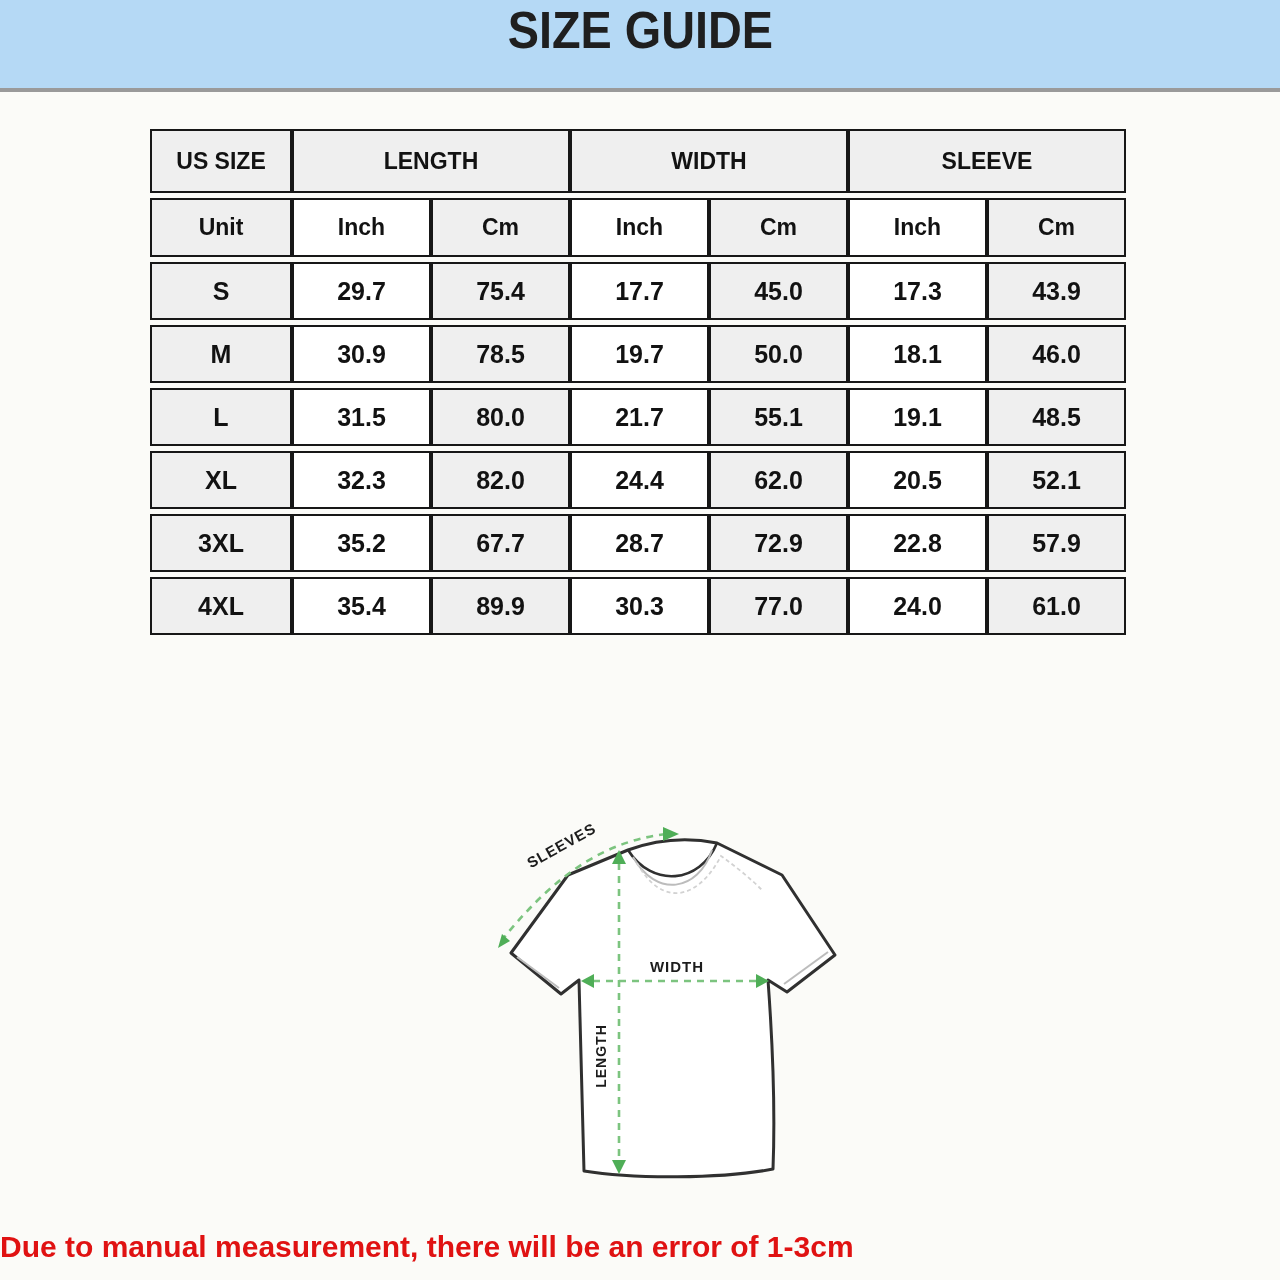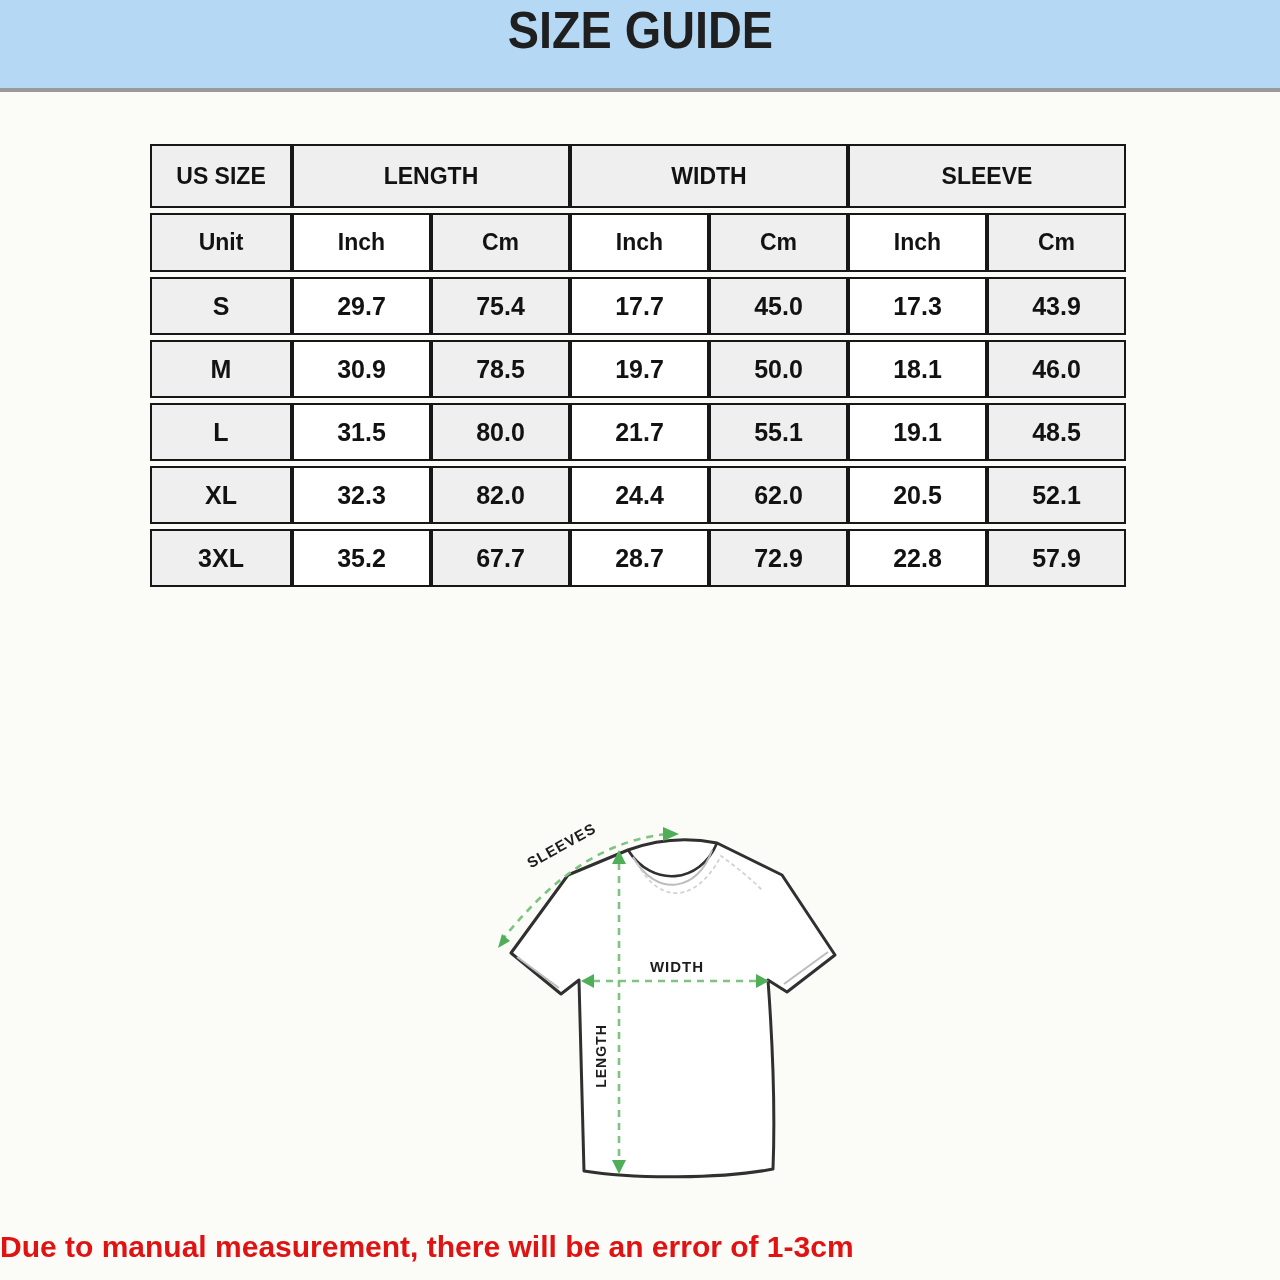--- a/index.html
+++ b/index.html
@@ -6,21 +6,21 @@
   body{font-family:"Liberation Sans", sans-serif;}
   .page{position:relative;width:1280px;height:1280px;background:#fbfbf8;overflow:hidden;}
 
   
   .banner{position:absolute;top:0;left:0;width:1280px;height:88px;background:#b5d9f5;
           border-bottom:4px solid #9a9a9a;display:flex;justify-content:center;}
   .banner h1{margin:0;font-size:52px;font-weight:700;color:#1f1f1f;letter-spacing:0px;
              transform:scaleX(0.9);white-space:nowrap;}
 
   
-  table.size-table{position:absolute;left:150px;top:139px;width:976px;
+  table.size-table{position:absolute;left:150px;top:124px;width:976px;
                    border-collapse:separate;border-spacing:0 5px;table-layout:fixed;}
   table.size-table col.c0{width:142px;}
   table.size-table td, table.size-table th{
       border:2px solid #171717;text-align:center;vertical-align:middle;
       color:#121212;padding:0;}
   tr.group-row th{height:60px;font-size:23px;font-weight:700;background:#efefef;}
   tr.unit-row td{height:55px;font-size:23px;font-weight:700;}
   tr.data-row td{height:54px;font-size:25px;font-weight:700;}
   td.first{font-weight:700;}
   .bg-g{background:#efefef;}
@@ -108,20 +108,29 @@
     </tr>
     <tr class="data-row">
       <td class="bg-g first">3XL</td>
       <td class="bg-w">35.2</td>
       <td class="bg-g">67.7</td>
       <td class="bg-w">28.7</td>
       <td class="bg-g">72.9</td>
       <td class="bg-w">22.8</td>
       <td class="bg-g">57.9</td>
     </tr>
+    <tr class="data-row">
+      <td class="bg-g first">4XL</td>
+      <td class="bg-w">35.4</td>
+      <td class="bg-g">89.9</td>
+      <td class="bg-w">30.3</td>
+      <td class="bg-g">77.0</td>
+      <td class="bg-w">24.0</td>
+      <td class="bg-g">61.0</td>
+    </tr>
   </tbody>
     </table>
 
   <div class="diagram">
     <svg viewBox="0 0 420 405" xmlns="http://www.w3.org/2000/svg">
 
       <path d="M 168,42 Q 212,26 257,35 L 322,67 L 375,147 L 327,184 L 308,172
                C 313,240 315,310 313,361
                C 262,371 172,371 124,363
                L 119,172 L 101,186 L 51,145 L 108,67 Z" fill="#ffffff" stroke="#303030" stroke-width="3" stroke-linejoin="round"></path>

